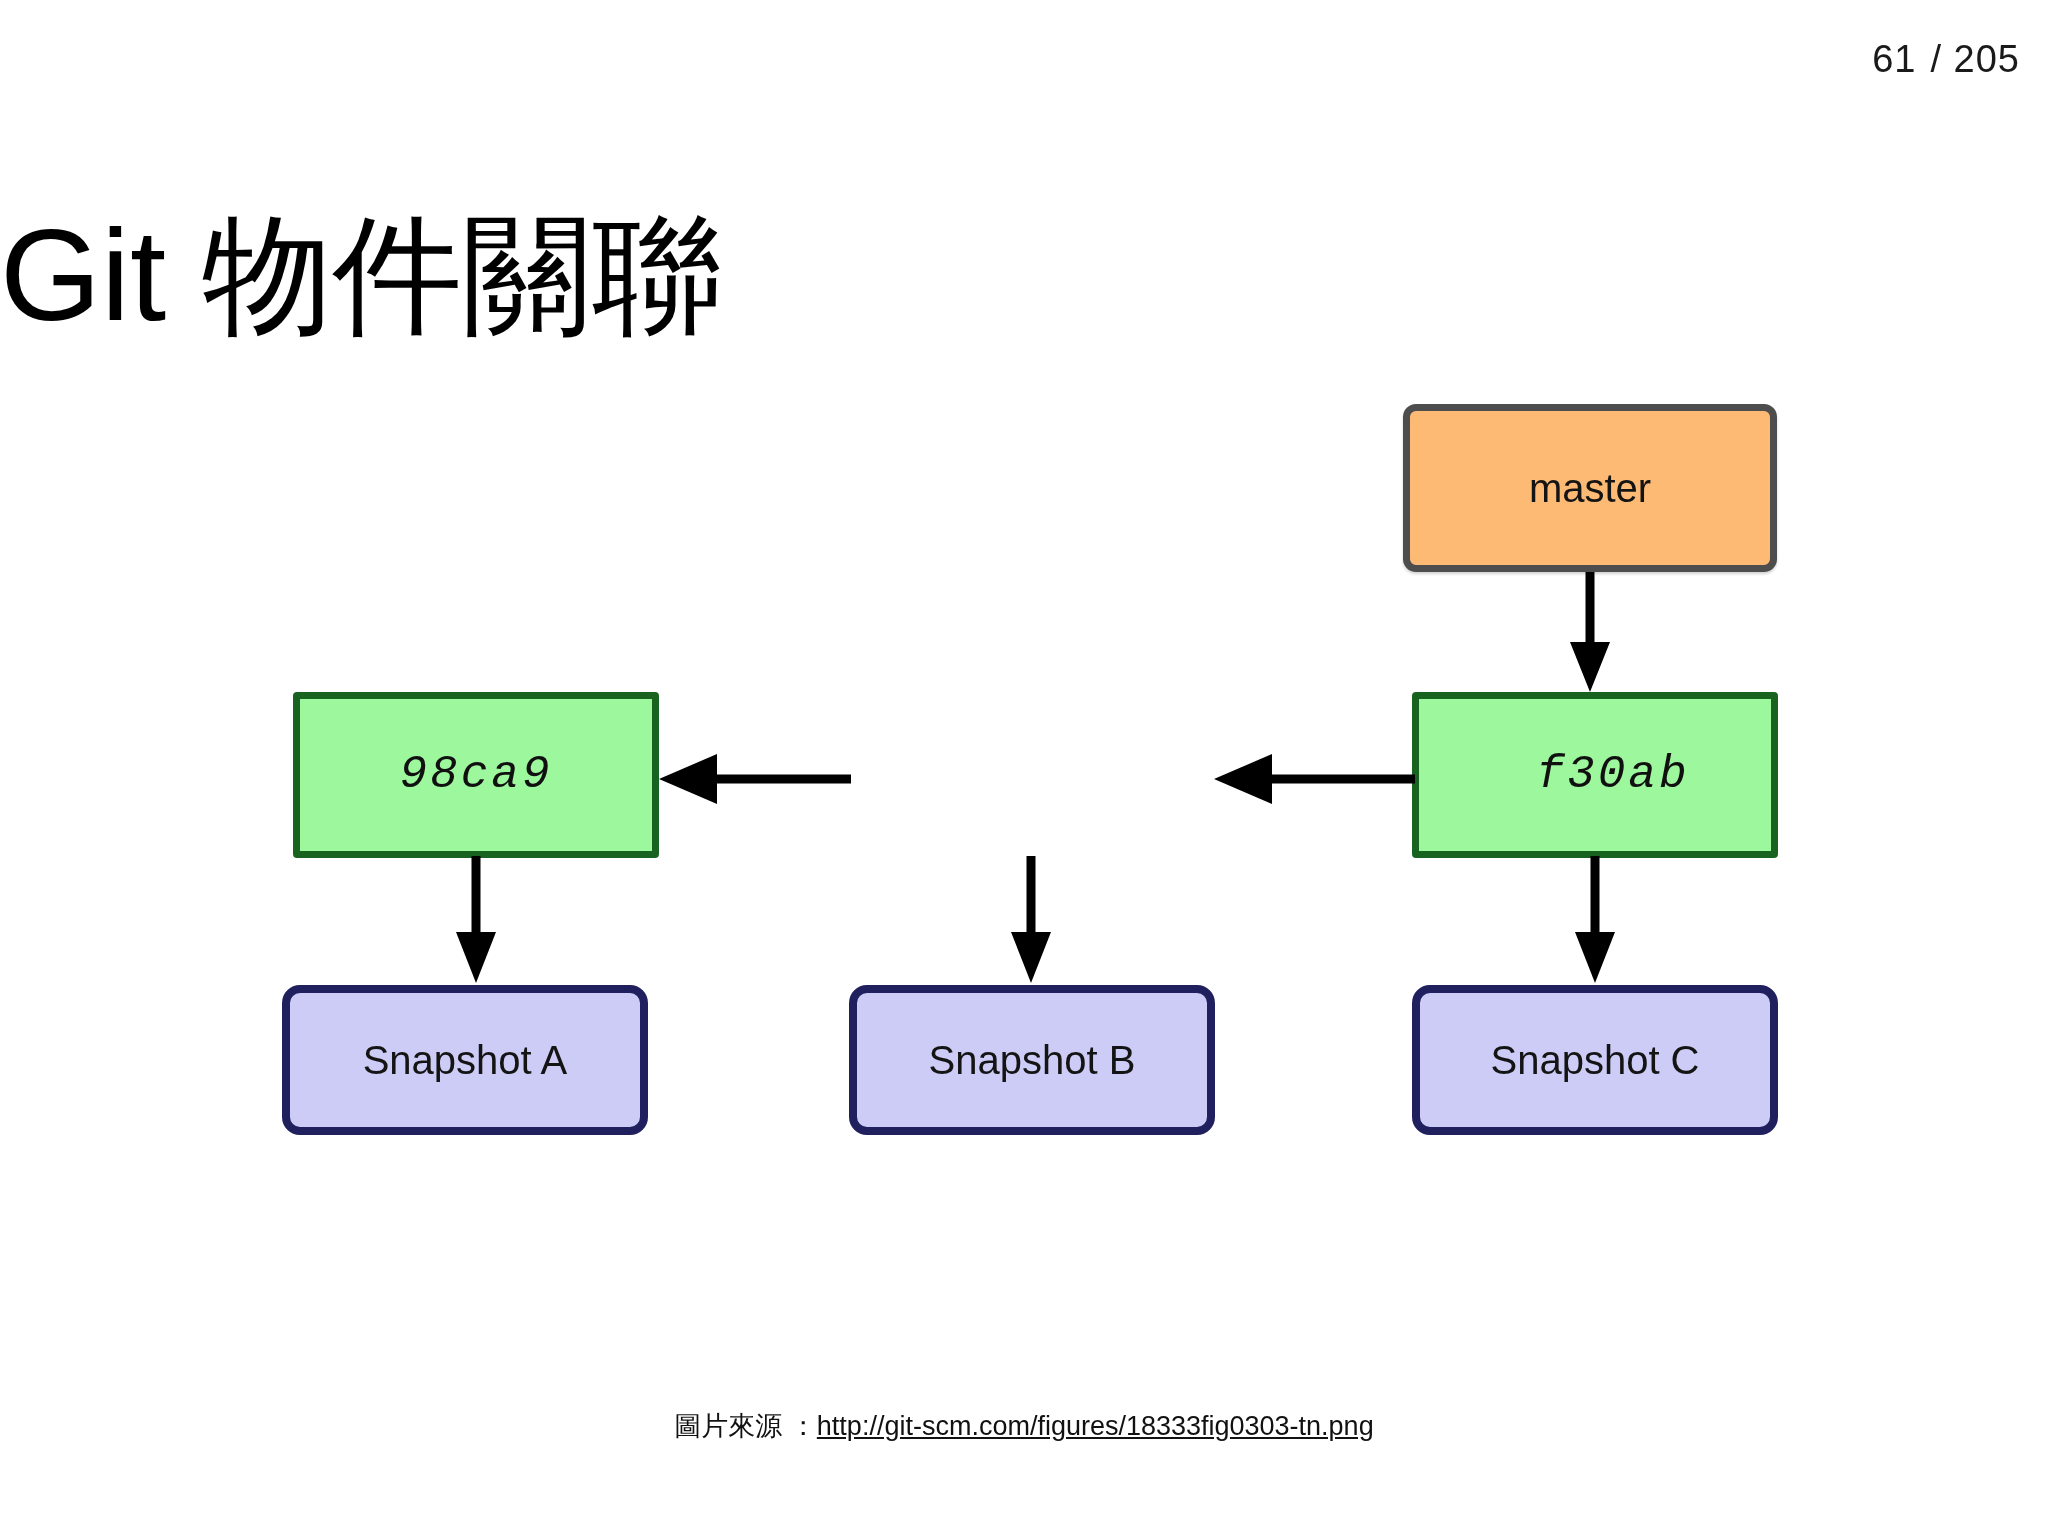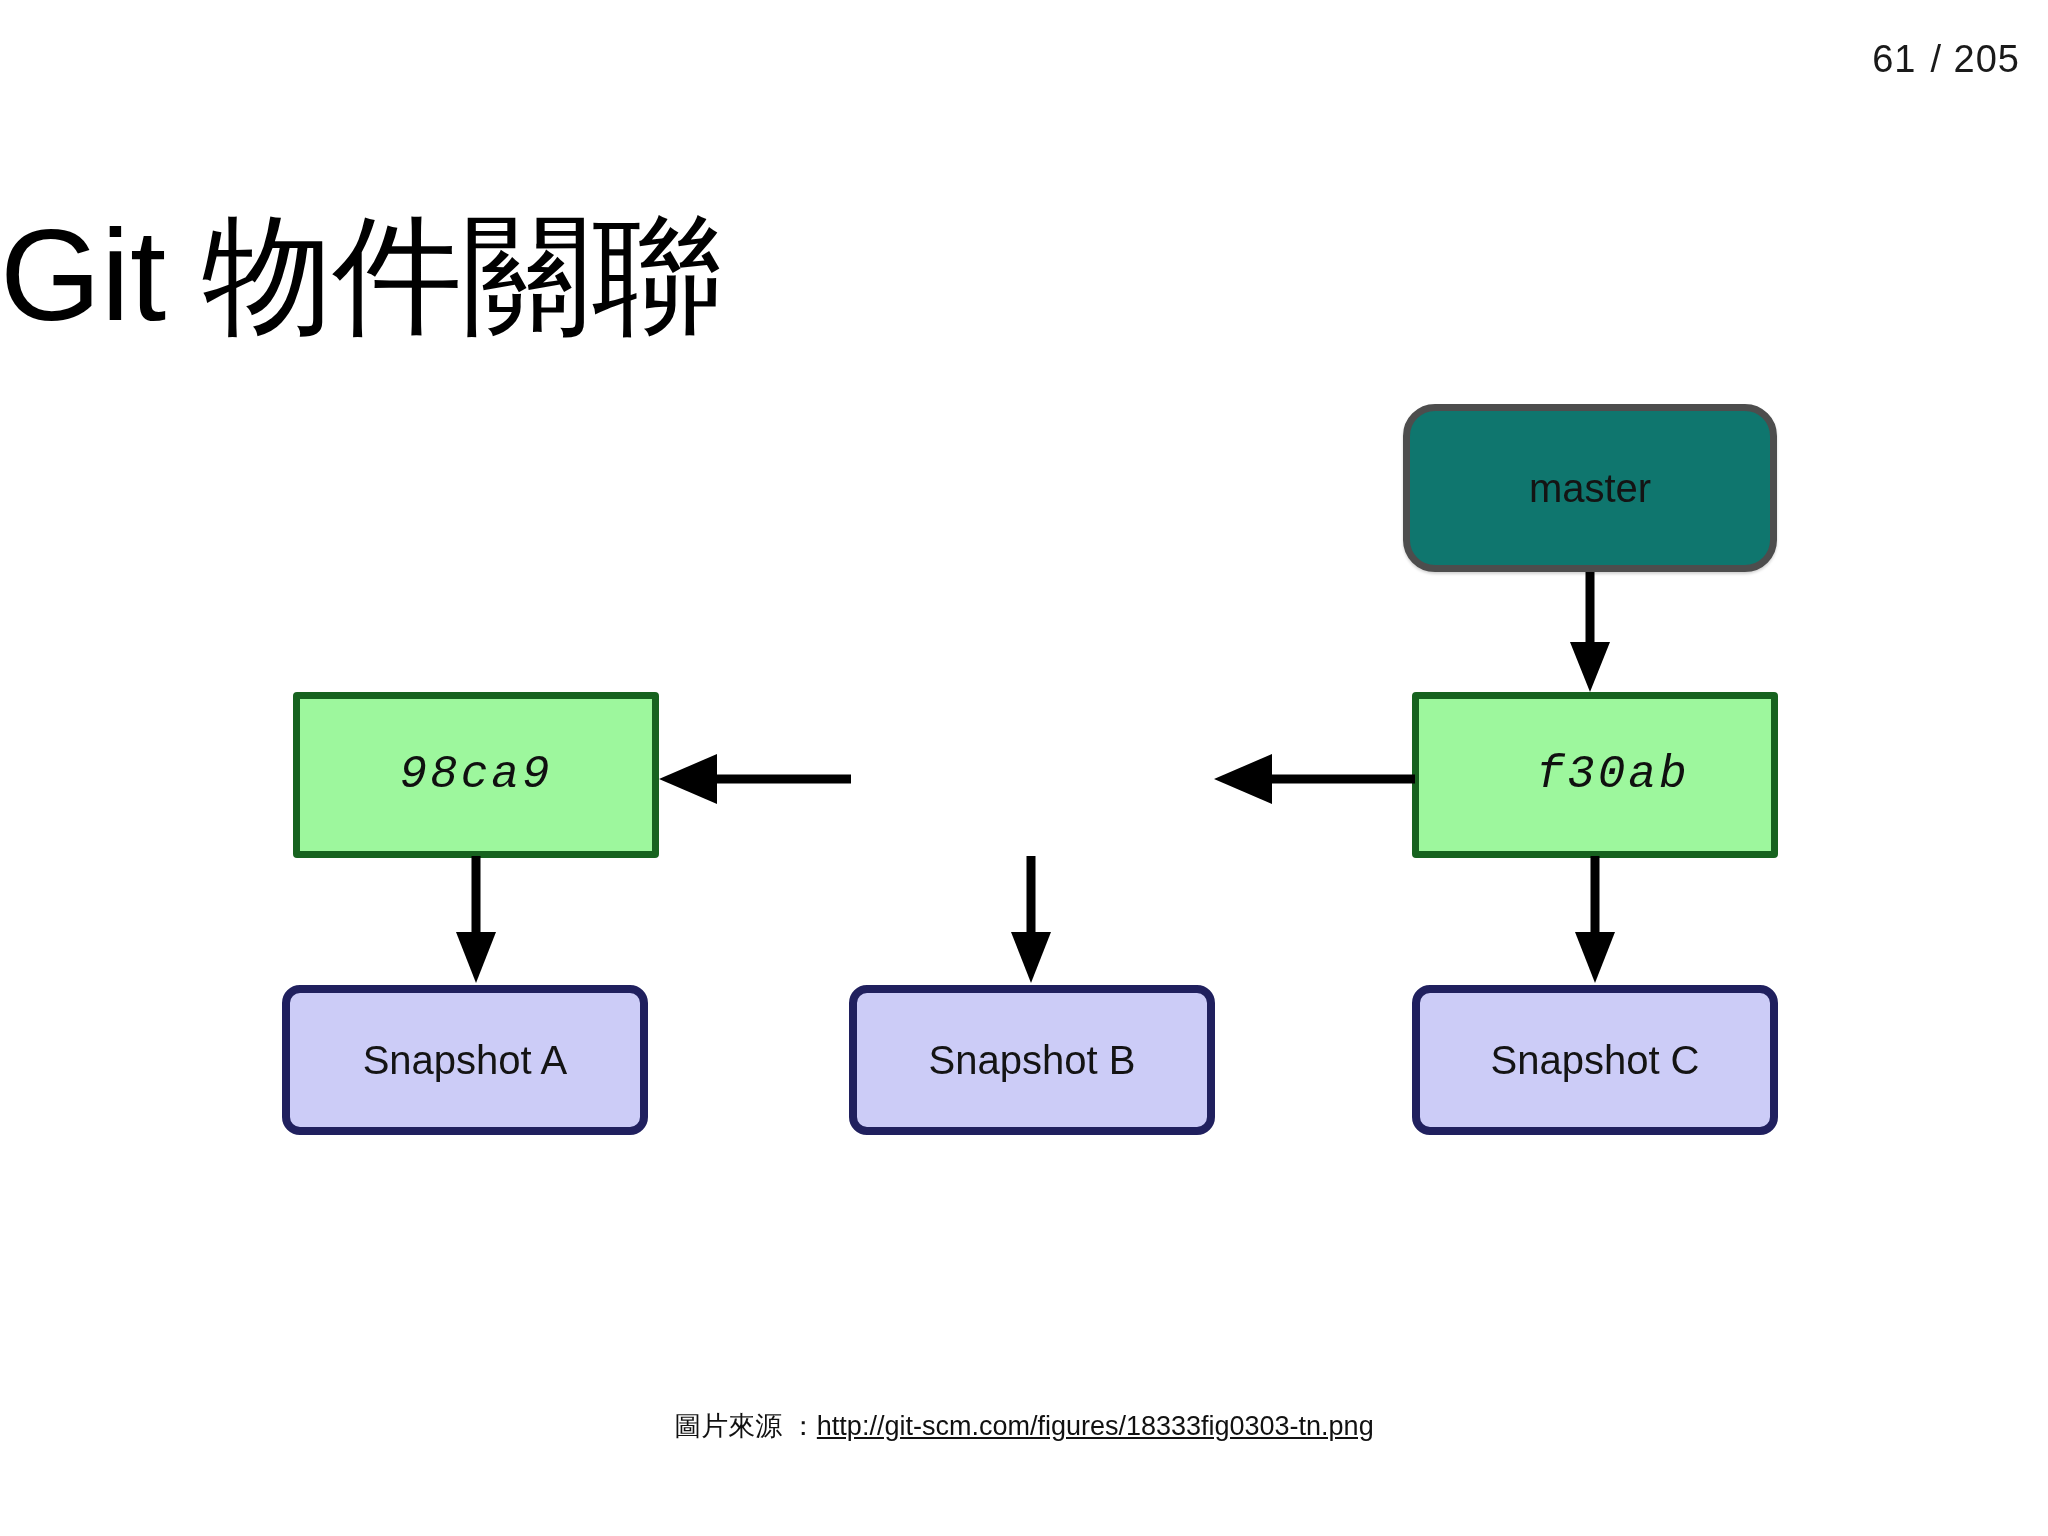--- a/index.html
+++ b/index.html
@@ -62,23 +62,23 @@
   }
 
   .node-label {
     display: block;
     text-align: center;
     line-height: 1;
   }
 
   
   .node.ref {
-    background: #0f766e;
+    background: #fdba74;
     border: 7px solid #4d4d4d;
-    border-radius: 32px;
+    border-radius: 13px;
     box-shadow: 0 2px 3px rgba(0,0,0,0.18);
     justify-content: center;
   }
   .node.ref .node-label {
     font-family: "Liberation Sans", sans-serif;
     font-size: 40px;
     color: #141414;
   }
 
   

